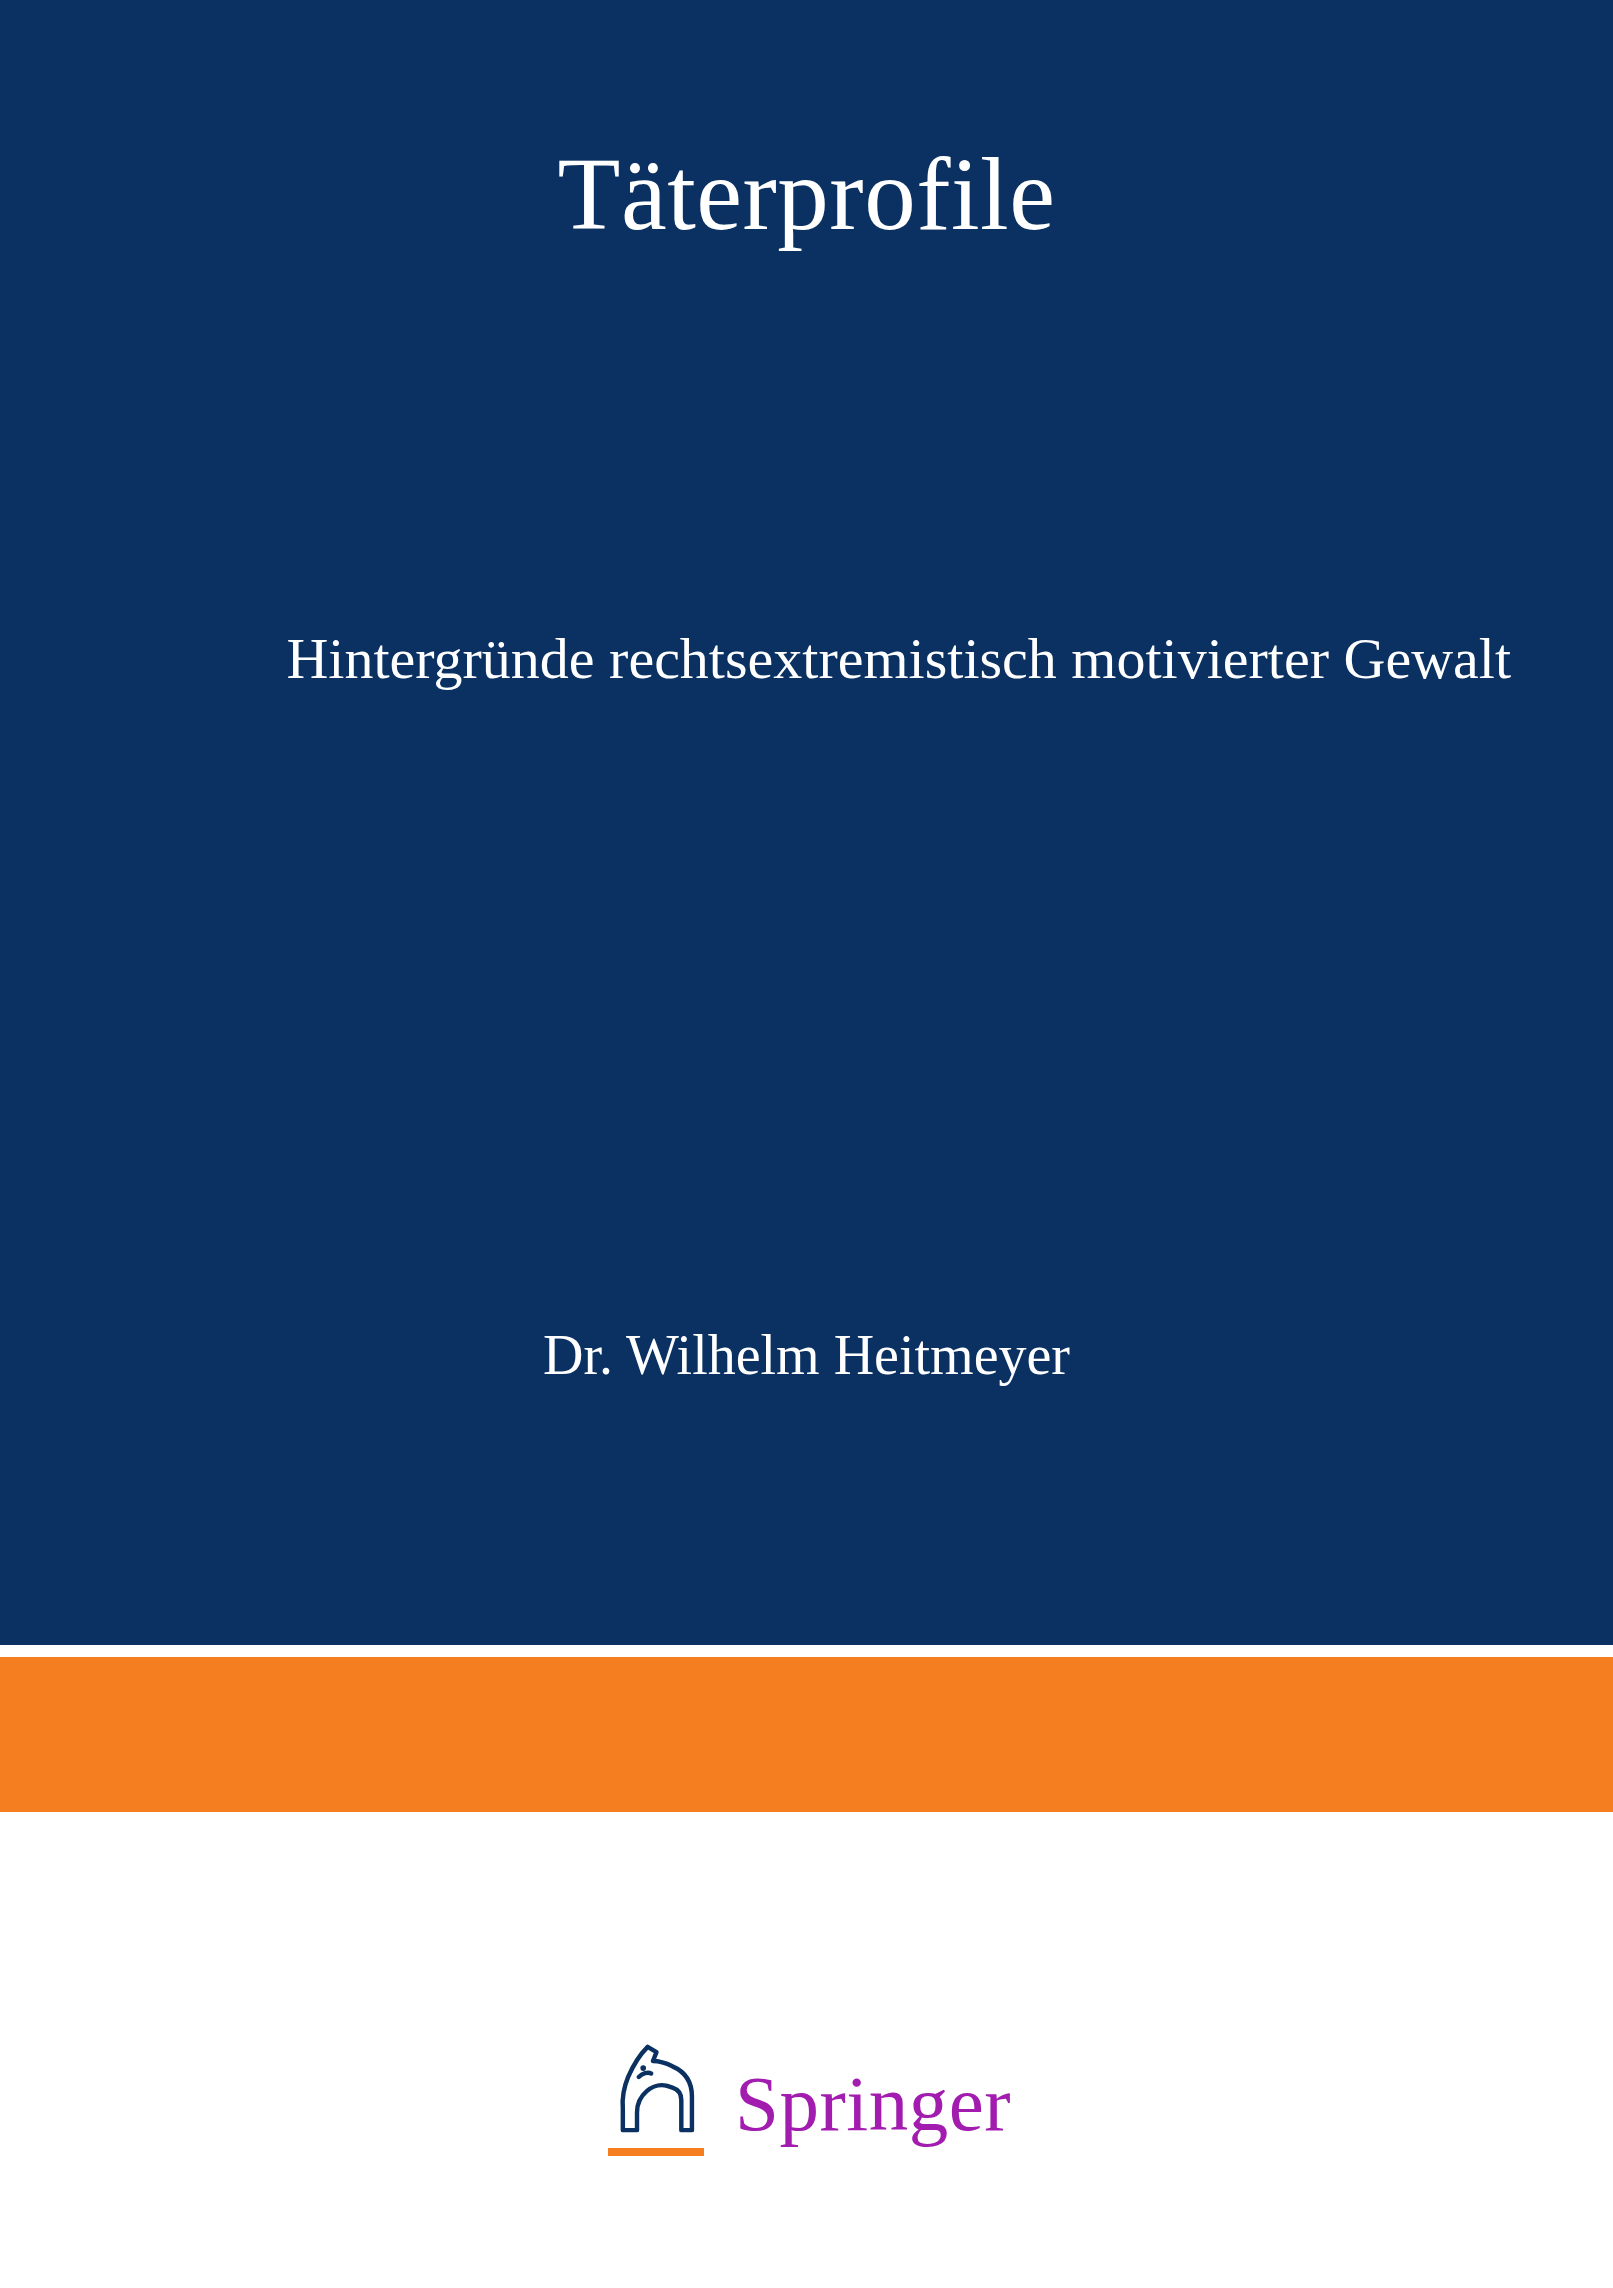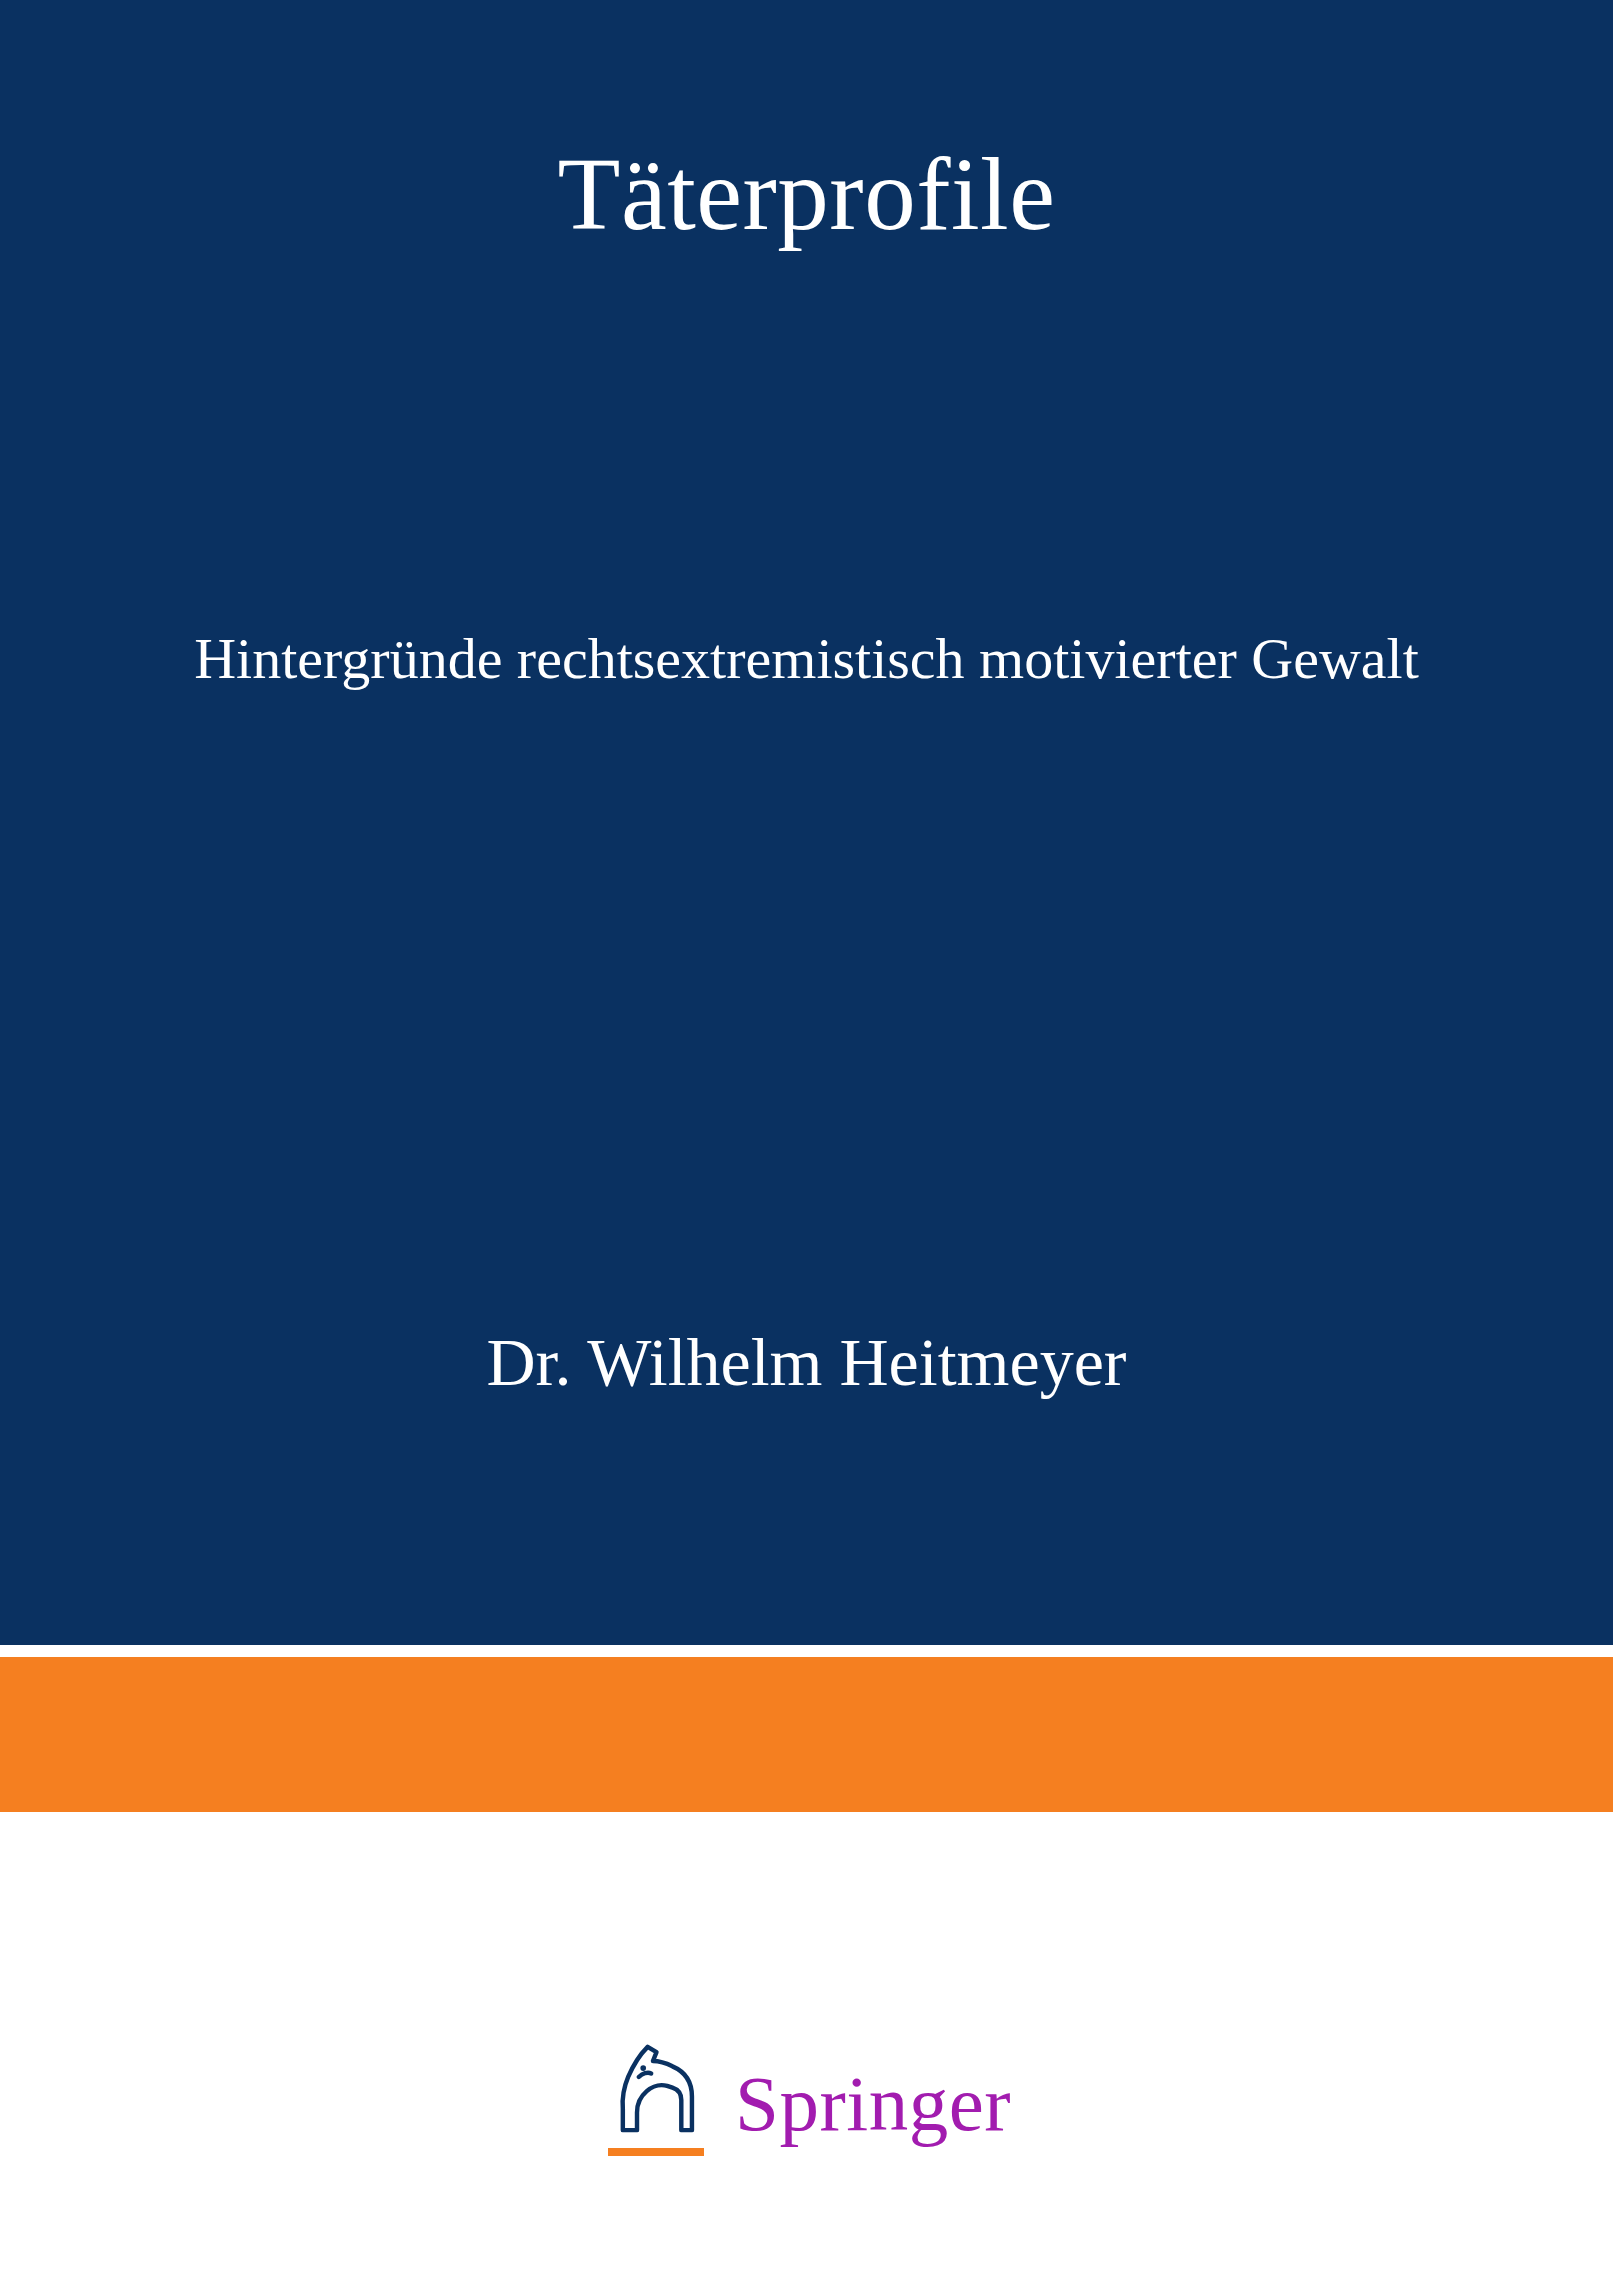--- a/index.html
+++ b/index.html
@@ -41,35 +41,35 @@
     line-height: 1.1;
     font-weight: normal;
     letter-spacing: 0.5px;
     font-family: "Liberation Serif", serif;
   }
   .subtitle {
     position: absolute;
     left: 102px;
     right: 102px;
     top: 620px;
-    text-align: center;
+    text-align: right;
     color: #ffffff;
     font-size: 58px;
     line-height: 1.35;
     font-weight: normal;
     font-family: "Liberation Serif", serif;
   }
   .author {
     position: absolute;
     left: 0;
     right: 0;
     top: 1322px;
     text-align: center;
     color: #ffffff;
-    font-size: 68px;
+    font-size: 56px;
     line-height: 1.2;
     font-weight: normal;
     font-family: "Liberation Serif", serif;
   }
   
   .orange-band {
     width: 100%;
     height: 155px;
     background: #f57f20;
   }

